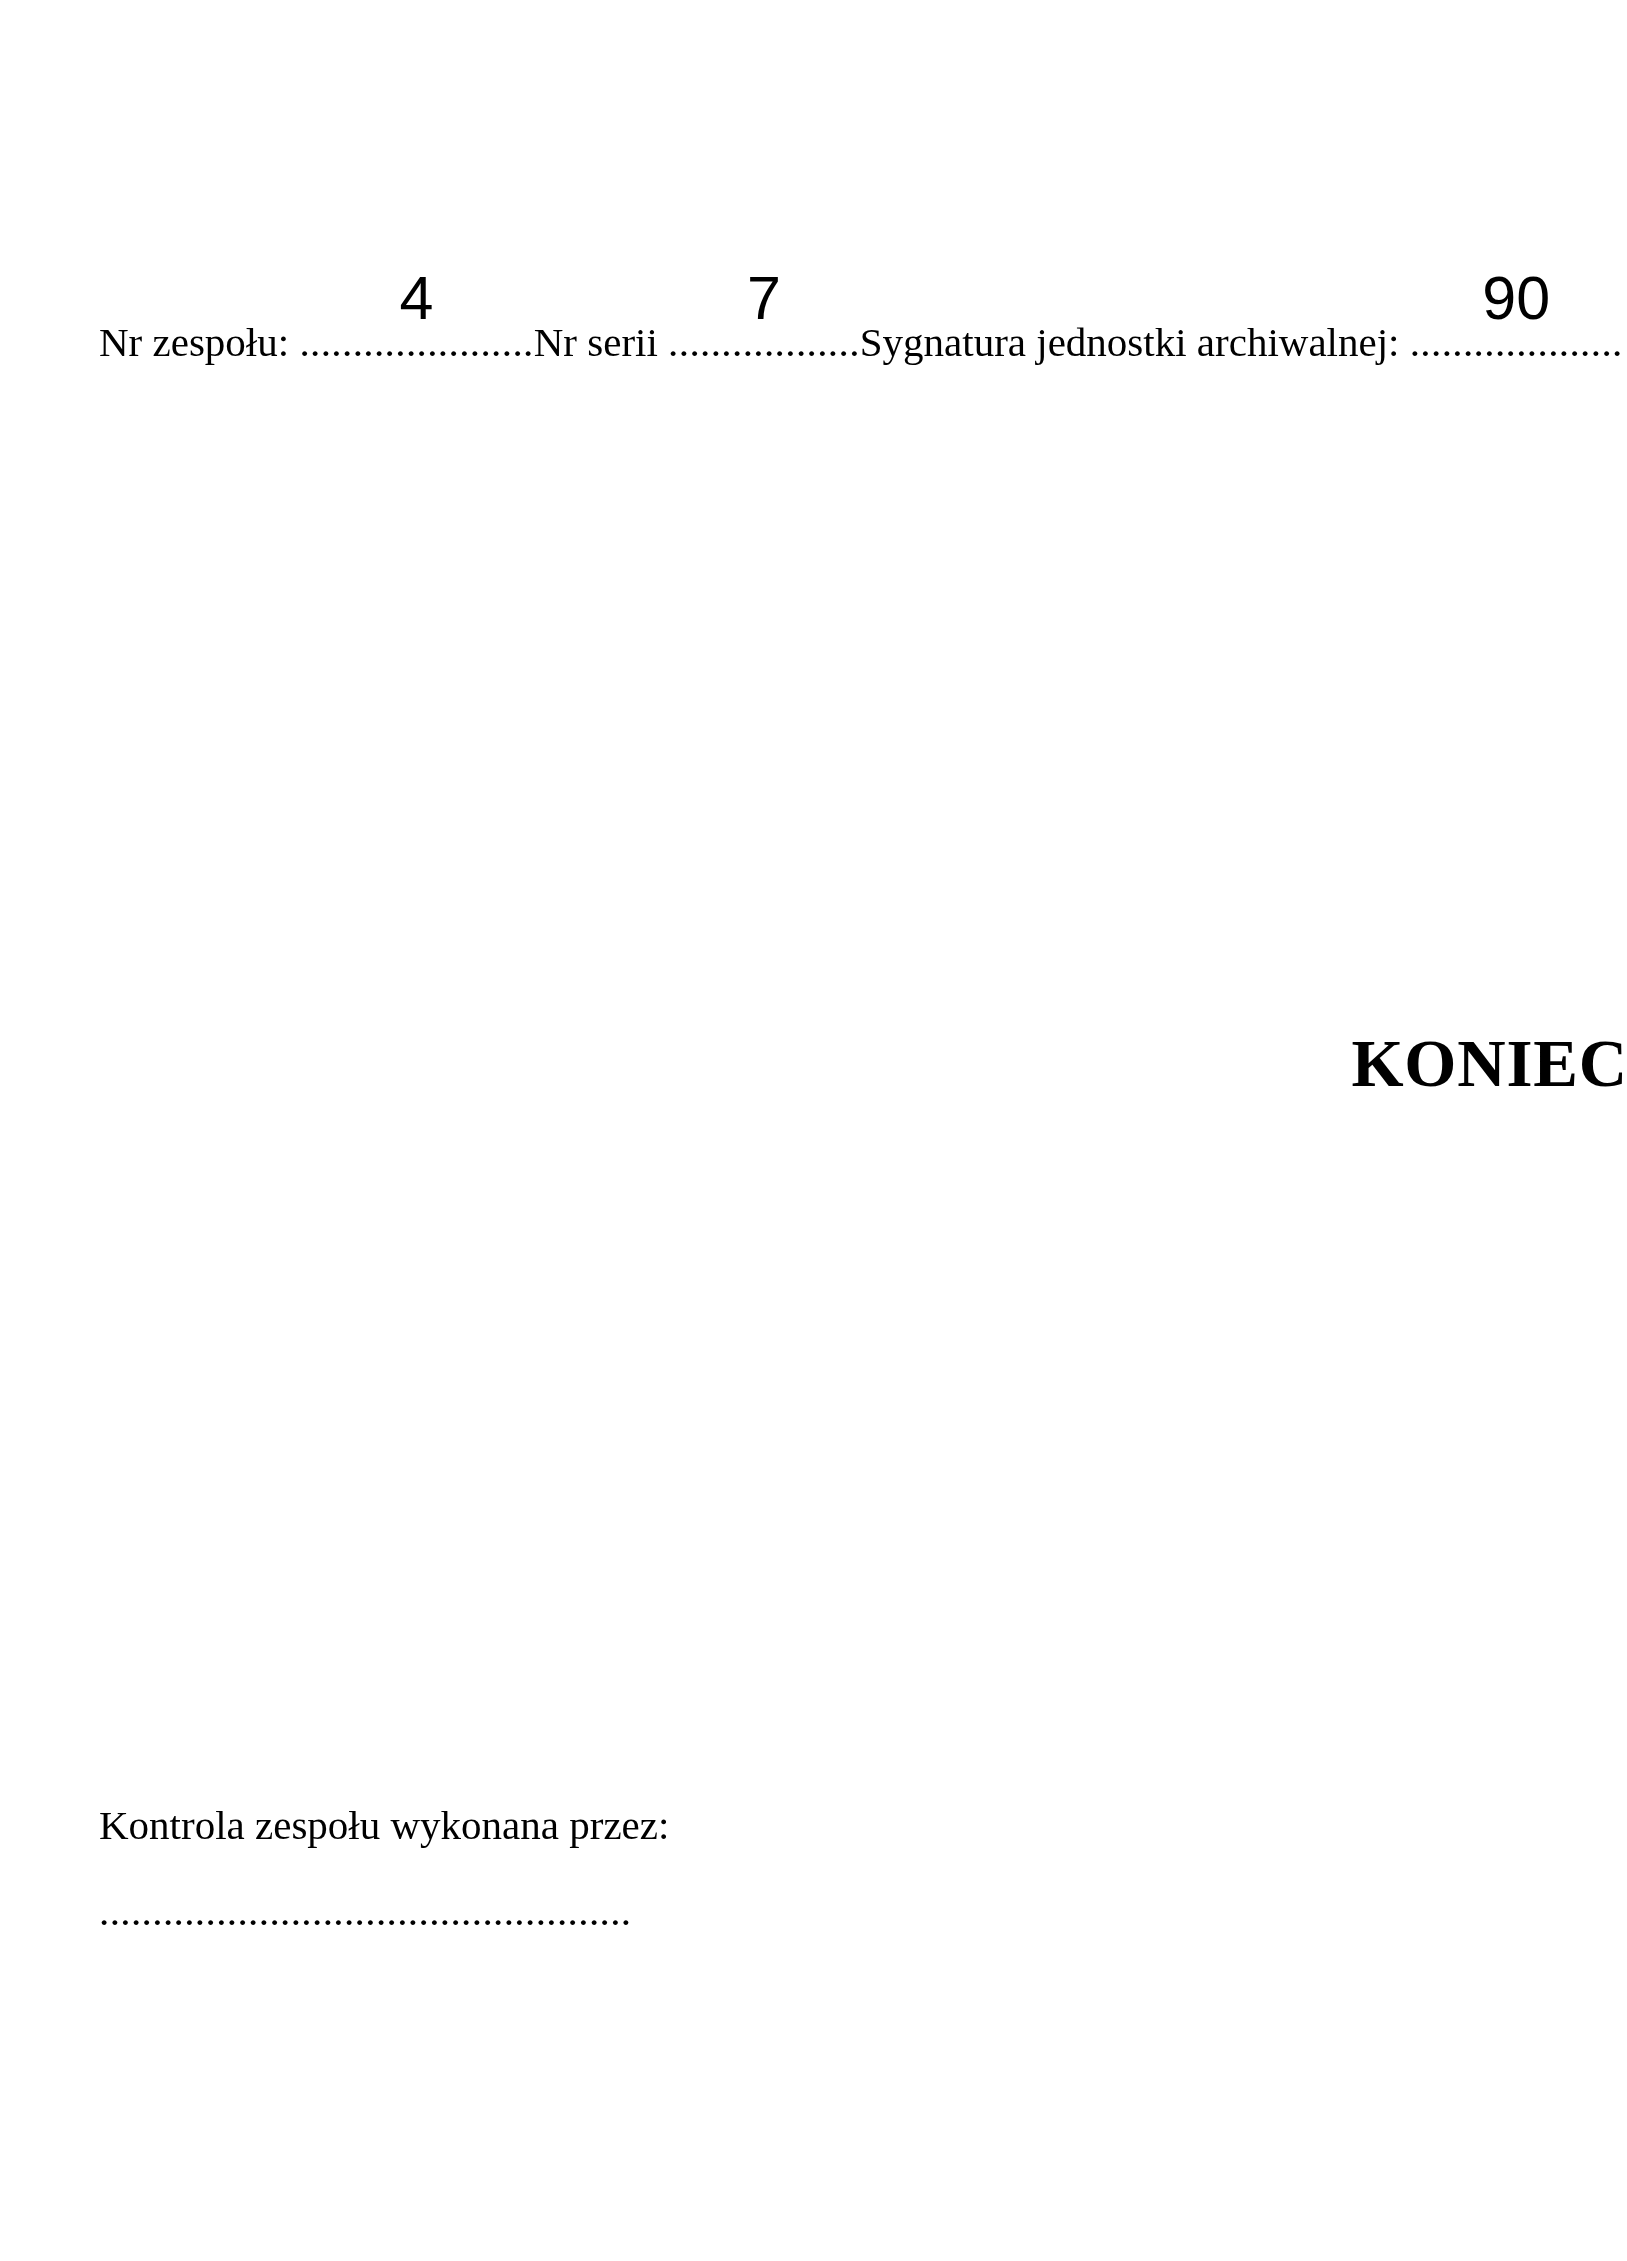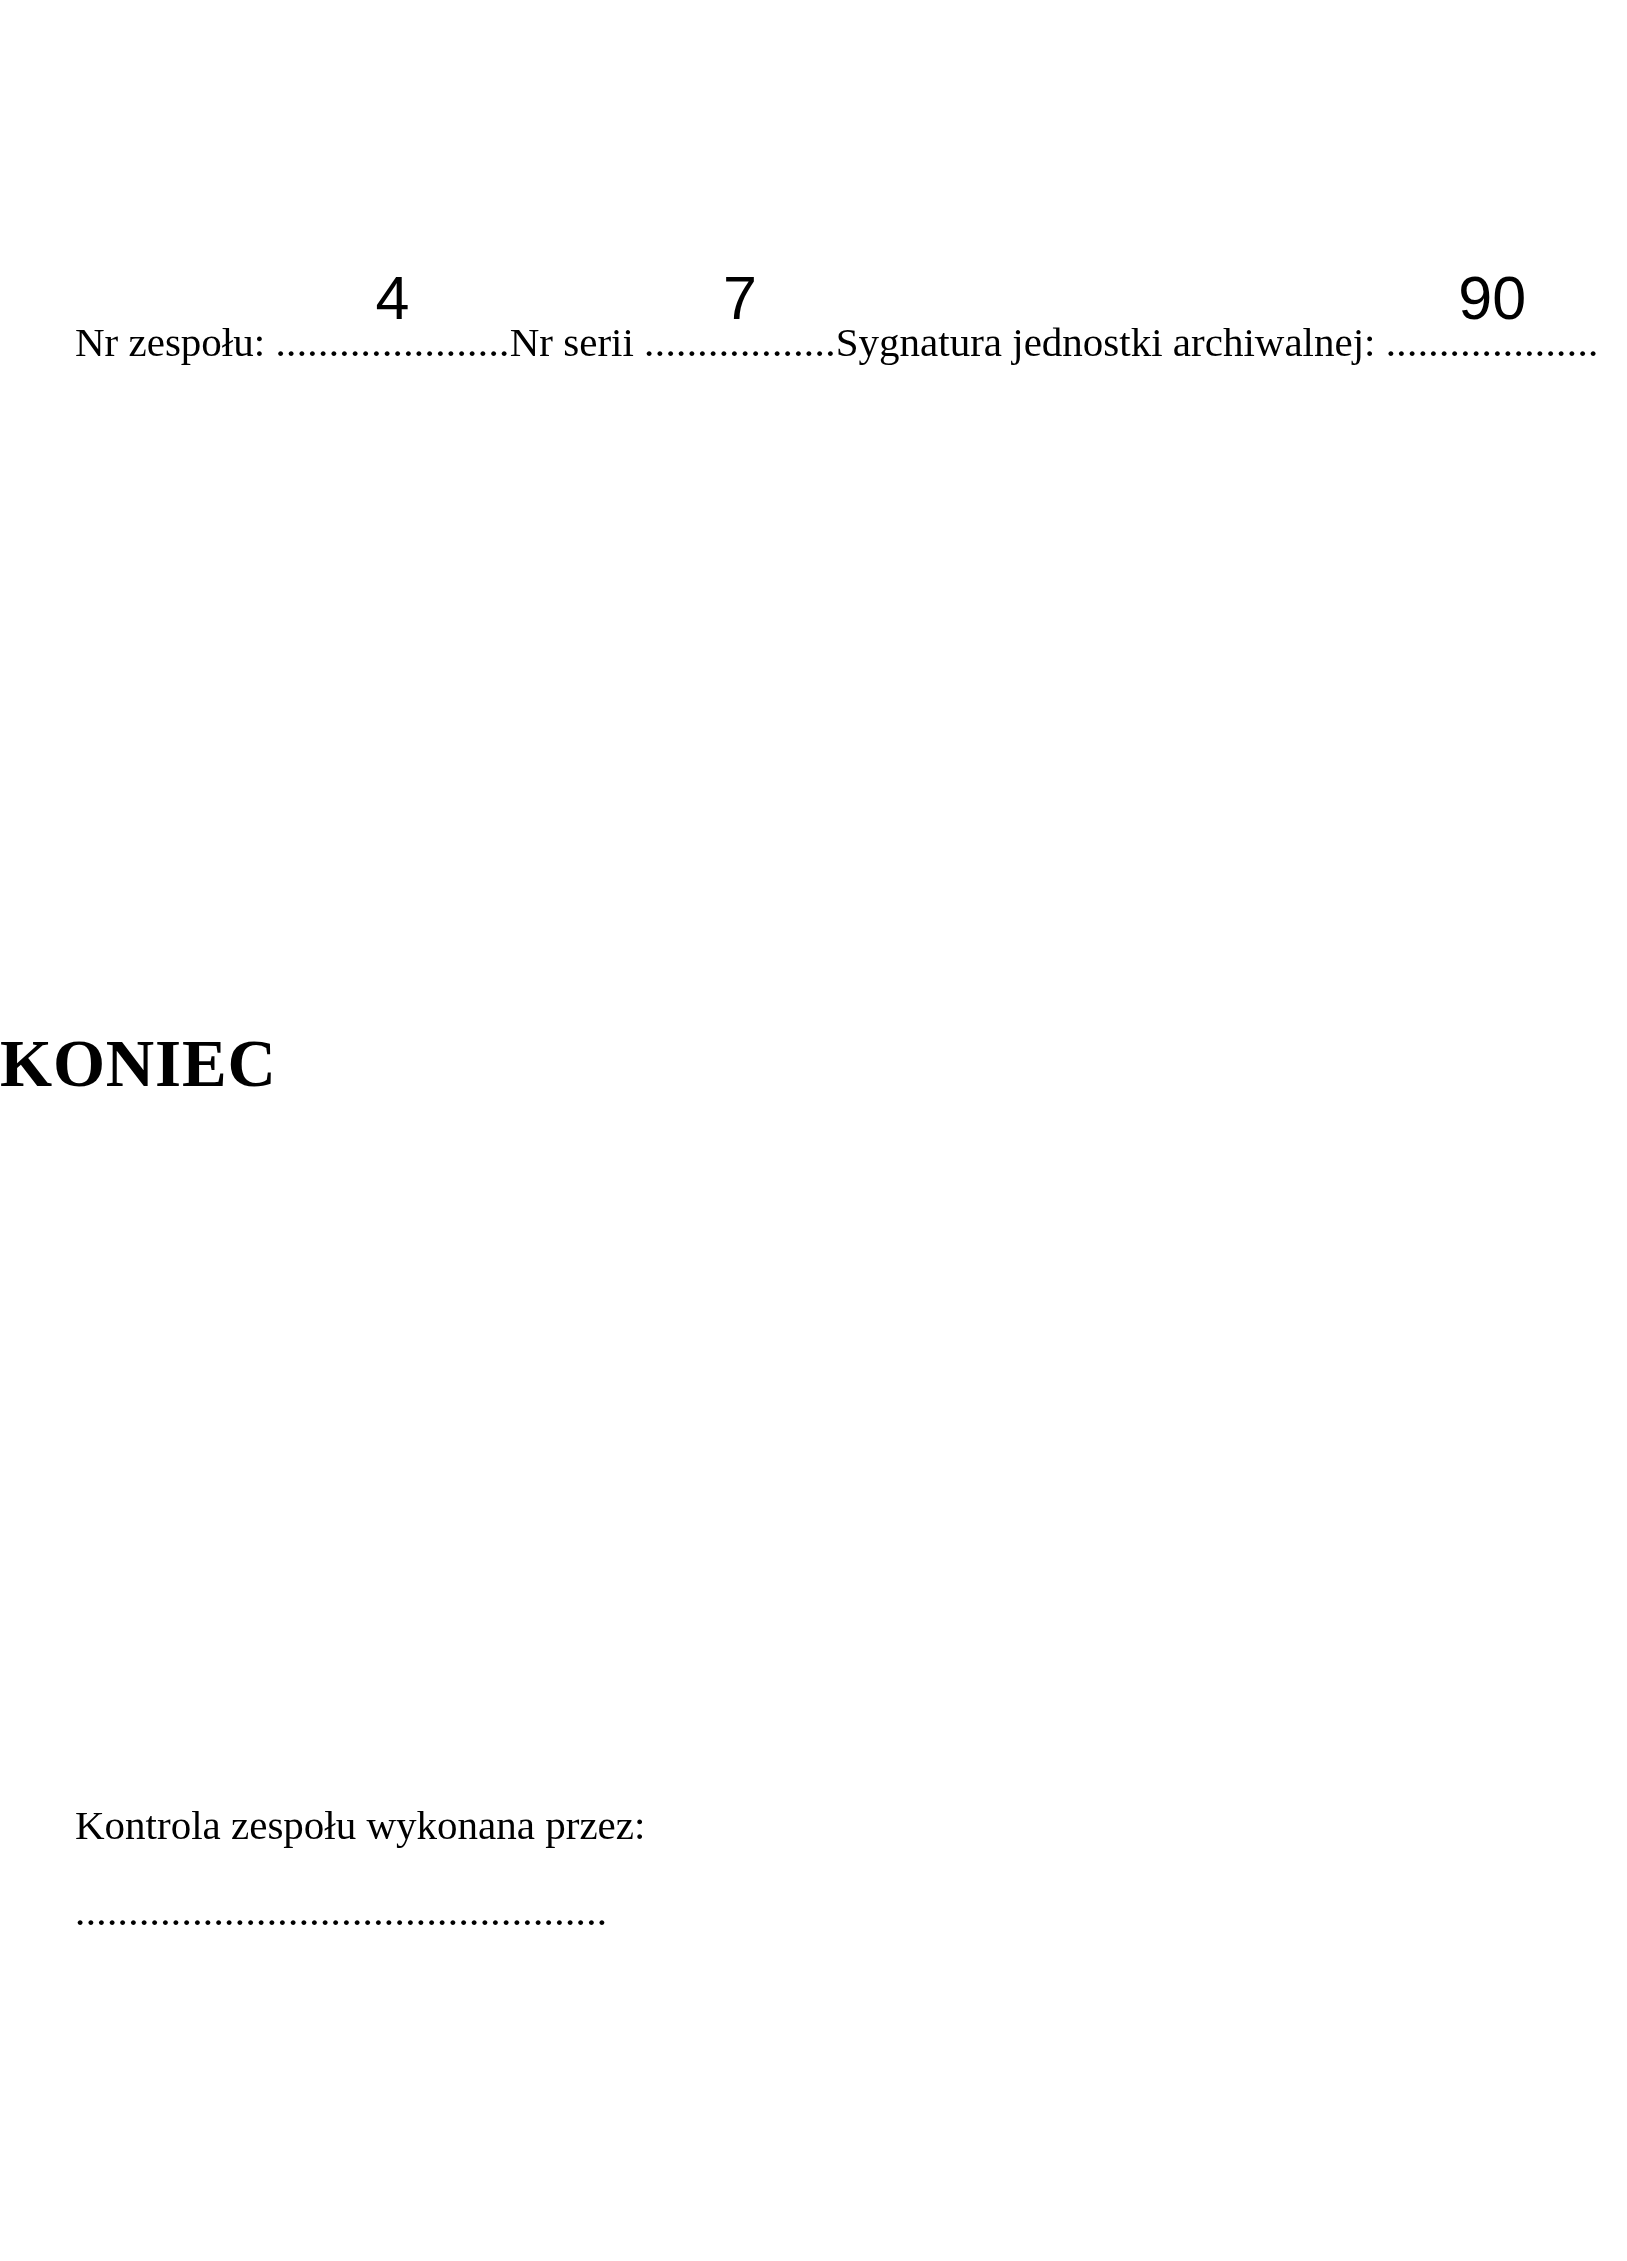--- a/index.html
+++ b/index.html
@@ -12,20 +12,21 @@
     height: 2261px;
     position: relative;
     overflow: hidden;
     font-family: "Liberation Serif", serif;
     color: #000000;
   }
   .page {
     position: absolute;
     inset: 0;
     background: #ffffff;
+    margin-left: 24px;
   }
 
   
   .header-line {
     position: absolute;
     top: 318px;
     left: 75px;
     right: 31px;
     font-size: 41px;
     line-height: 1.2;
@@ -53,21 +54,21 @@
     color: #000000;
     white-space: nowrap;
   }
 
   
   .koniec {
     position: absolute;
     top: 1030px;
     left: 0;
     width: 100%;
-    text-align: left;
+    text-align: right;
     font-family: "Liberation Serif", serif;
     font-weight: bold;
     font-size: 67px;
     line-height: 1;
     letter-spacing: 0.8px;
   }
 
   
   .footer {
     position: absolute;

